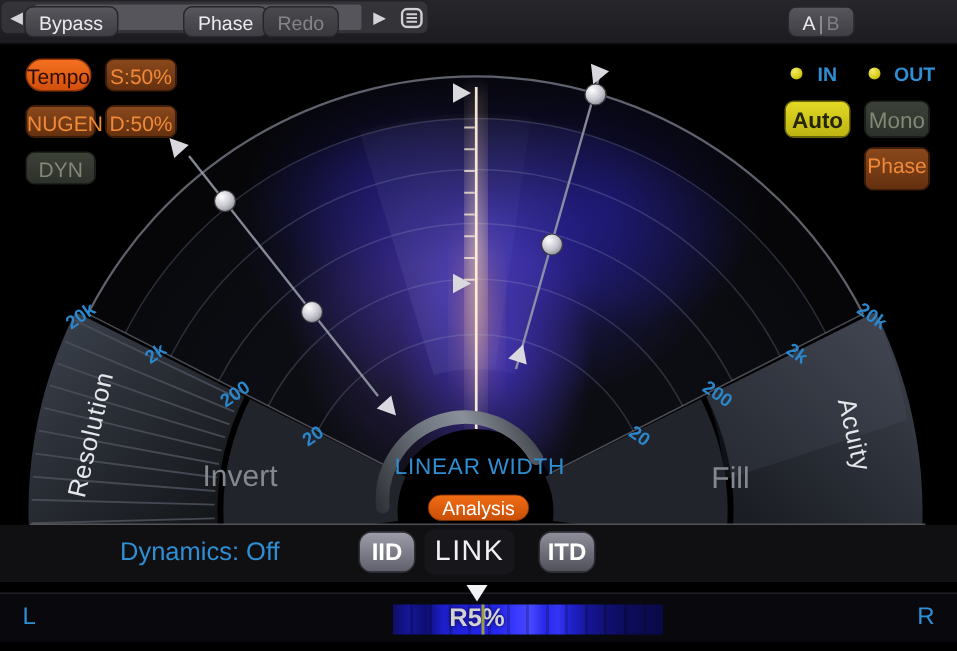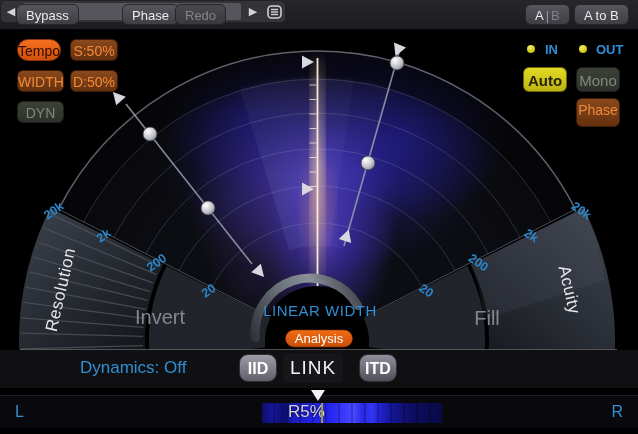--- a/index.html
+++ b/index.html
@@ -47,22 +47,22 @@
   
   .meterstrip{left:0;top:395px;width:638px;height:33px;background:#08080d;
               border-top:1px solid #1f1f26;box-sizing:border-box;}
   .mlab{position:absolute;top:7px;color:#2f8fd4;font-size:16px;}
   .mband{position:absolute;left:262px;top:7px;width:180px;height:20px;
     background:linear-gradient(90deg,#0e0e66 0%,#16169c 6%,#0d0d70 12%,#1d1dc6 18%,
       #2222e2 26%,#2525ee 38%,#3b3bff 46%,#4848ff 51%,#2828e8 56%,#3434f4 61%,
       #2020cc 66%,#161698 72%,#101072 79%,#0c0c5a 87%,#090947 100%);}
   .mband:after{content:"";position:absolute;inset:0;
     background:repeating-linear-gradient(90deg,rgba(0,0,0,0) 0 11px,rgba(0,0,0,.22) 11px 13px);}
-  .mval{position:absolute;left:288px;top:6px;width:60px;color:#d2d2d6;
-        font-size:17px;z-index:3;text-shadow:0 0 3px rgba(0,0,0,.8);}
+  .mval{position:absolute;left:288px;top:6px;width:60px;text-align:center;color:#d2d2d6;
+        font-size:17px;z-index:3;text-shadow:0 0 3px rgba(0,0,0,.8);font-weight:bold;}
   .mline{position:absolute;left:321px;top:7px;width:2px;height:20px;background:#9c9c40;z-index:4;}
   .pan-marker{left:311px;top:390px;width:0;height:0;border-left:7px solid transparent;
               border-right:7px solid transparent;border-top:11px solid #f2f2f4;z-index:5;}
   svg text{font-family:"Liberation Sans",sans-serif;}
 </style>
 </head>
 <body>
 
 <svg class="abs" style="left:0;top:0;" width="638" height="360" viewBox="0 0 638 360">
   <defs>
@@ -251,26 +251,25 @@
     <span class="pmenu">
       <svg width="15" height="14" viewBox="0 0 15 14">
           <rect x="1" y="1" width="13" height="12" rx="3.5" fill="none" stroke="#cfcfd4" stroke-width="1.6"></rect>
       <line x1="4" y1="4.5" x2="11" y2="4.5" stroke="#cfcfd4" stroke-width="1.4"></line>
       <line x1="4" y1="7" x2="11" y2="7" stroke="#cfcfd4" stroke-width="1.4"></line>
       <line x1="4" y1="9.5" x2="11" y2="9.5" stroke="#cfcfd4" stroke-width="1.4"></line>
         </svg>
     </span>
   </div>
   <div class="tbtn" style="left:525px;"><span>A</span><span class="ab-sep">|</span><span class="ab-b">B</span></div>
-  <div class="tbtn" style="left:574px;">A to B</div>
 </div>
 
 <div class="sbtn orange" style="left:17px;top:39px;width:44px;border-radius:11px;">Tempo</div>
 <div class="sbtn brown" style="left:70px;top:39px;width:48px;">S:50%</div>
-<div class="sbtn brown" style="left:17px;top:70px;width:47px;">WIDTH</div>
+<div class="sbtn brown" style="left:17px;top:70px;width:47px;">NUGEN</div>
 <div class="sbtn brown" style="left:70px;top:70px;width:48px;">D:50%</div>
 <div class="sbtn dgreen" style="left:17px;top:101px;width:47px;">DYN</div>
 
 <span class="iodot" style="left:527px;top:45px;"></span>
 <span class="iolab" style="left:545px;top:42px;">IN</span>
 <span class="iodot" style="left:579px;top:45px;"></span>
 <span class="iolab" style="left:596px;top:42px;">OUT</span>
 <div class="sbtn yellow" style="left:523px;top:67px;width:44px;height:25px;line-height:25px;font-size:15px;">Auto</div>
 <div class="sbtn dgreen" style="left:576px;top:67px;width:44px;height:25px;line-height:25px;font-size:15px;">Mono</div>
 <div class="sbtn brown" style="left:576px;top:98px;width:44px;height:29px;line-height:23px;">Phase</div>

